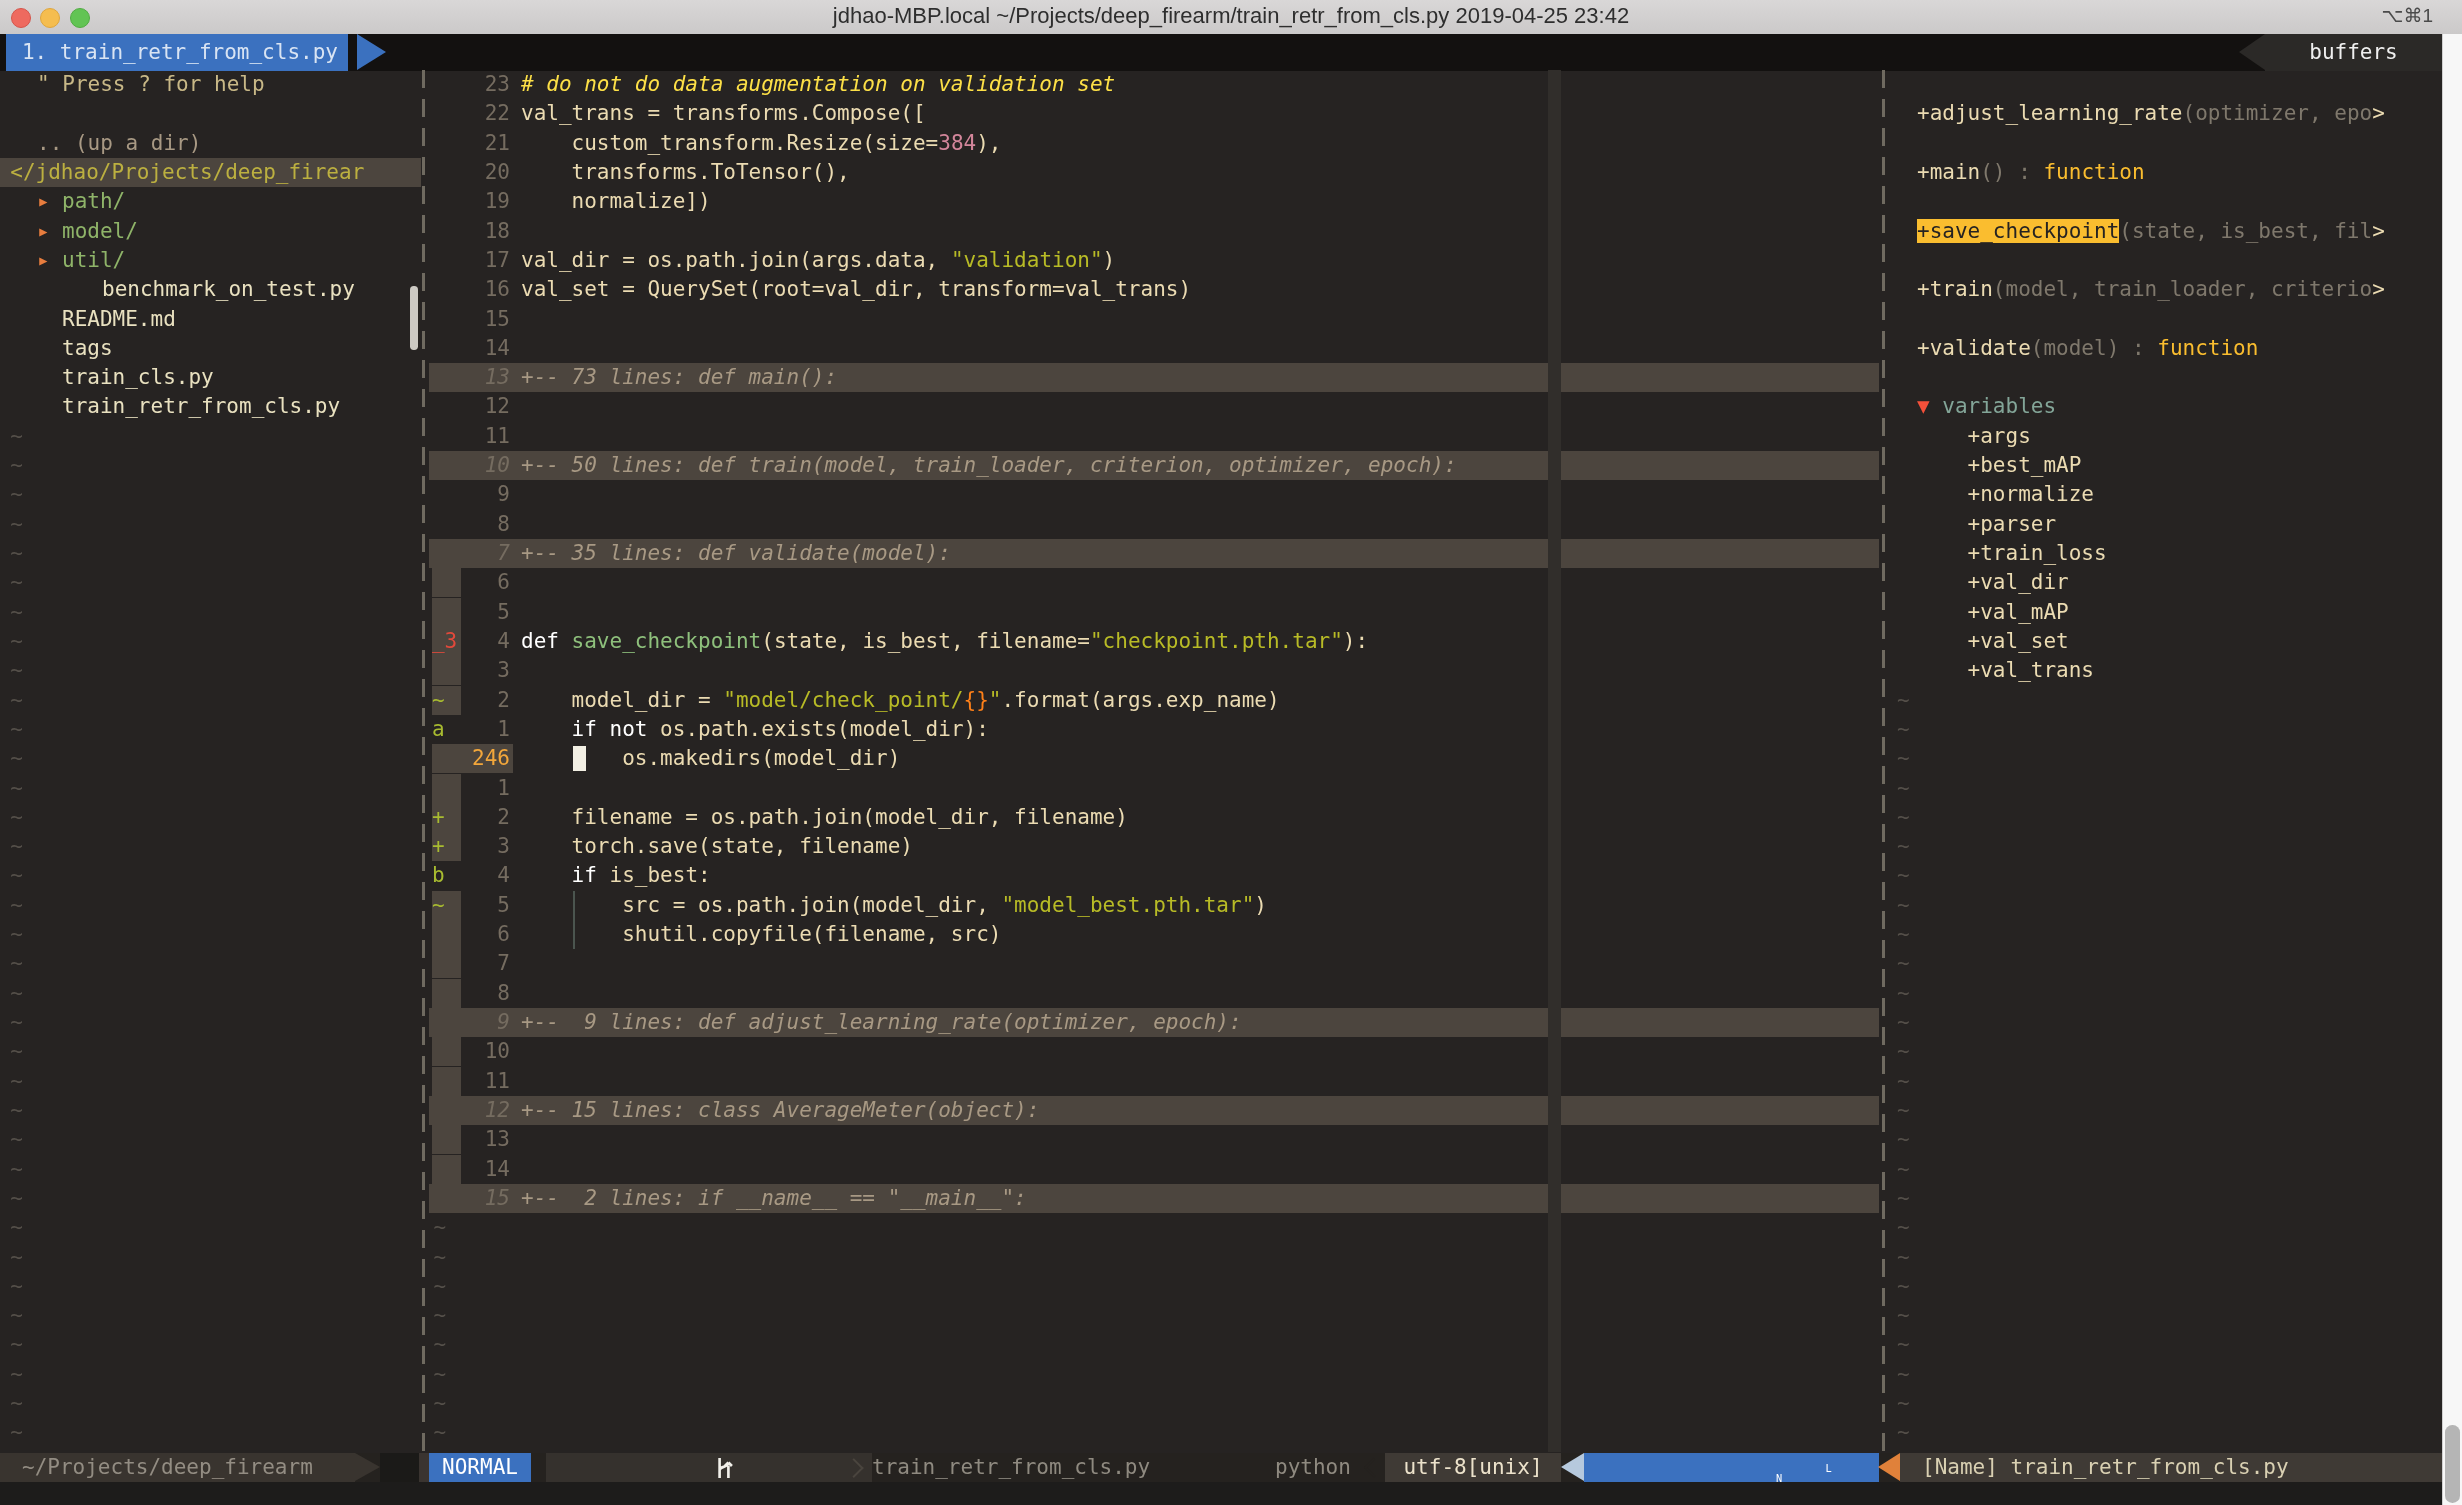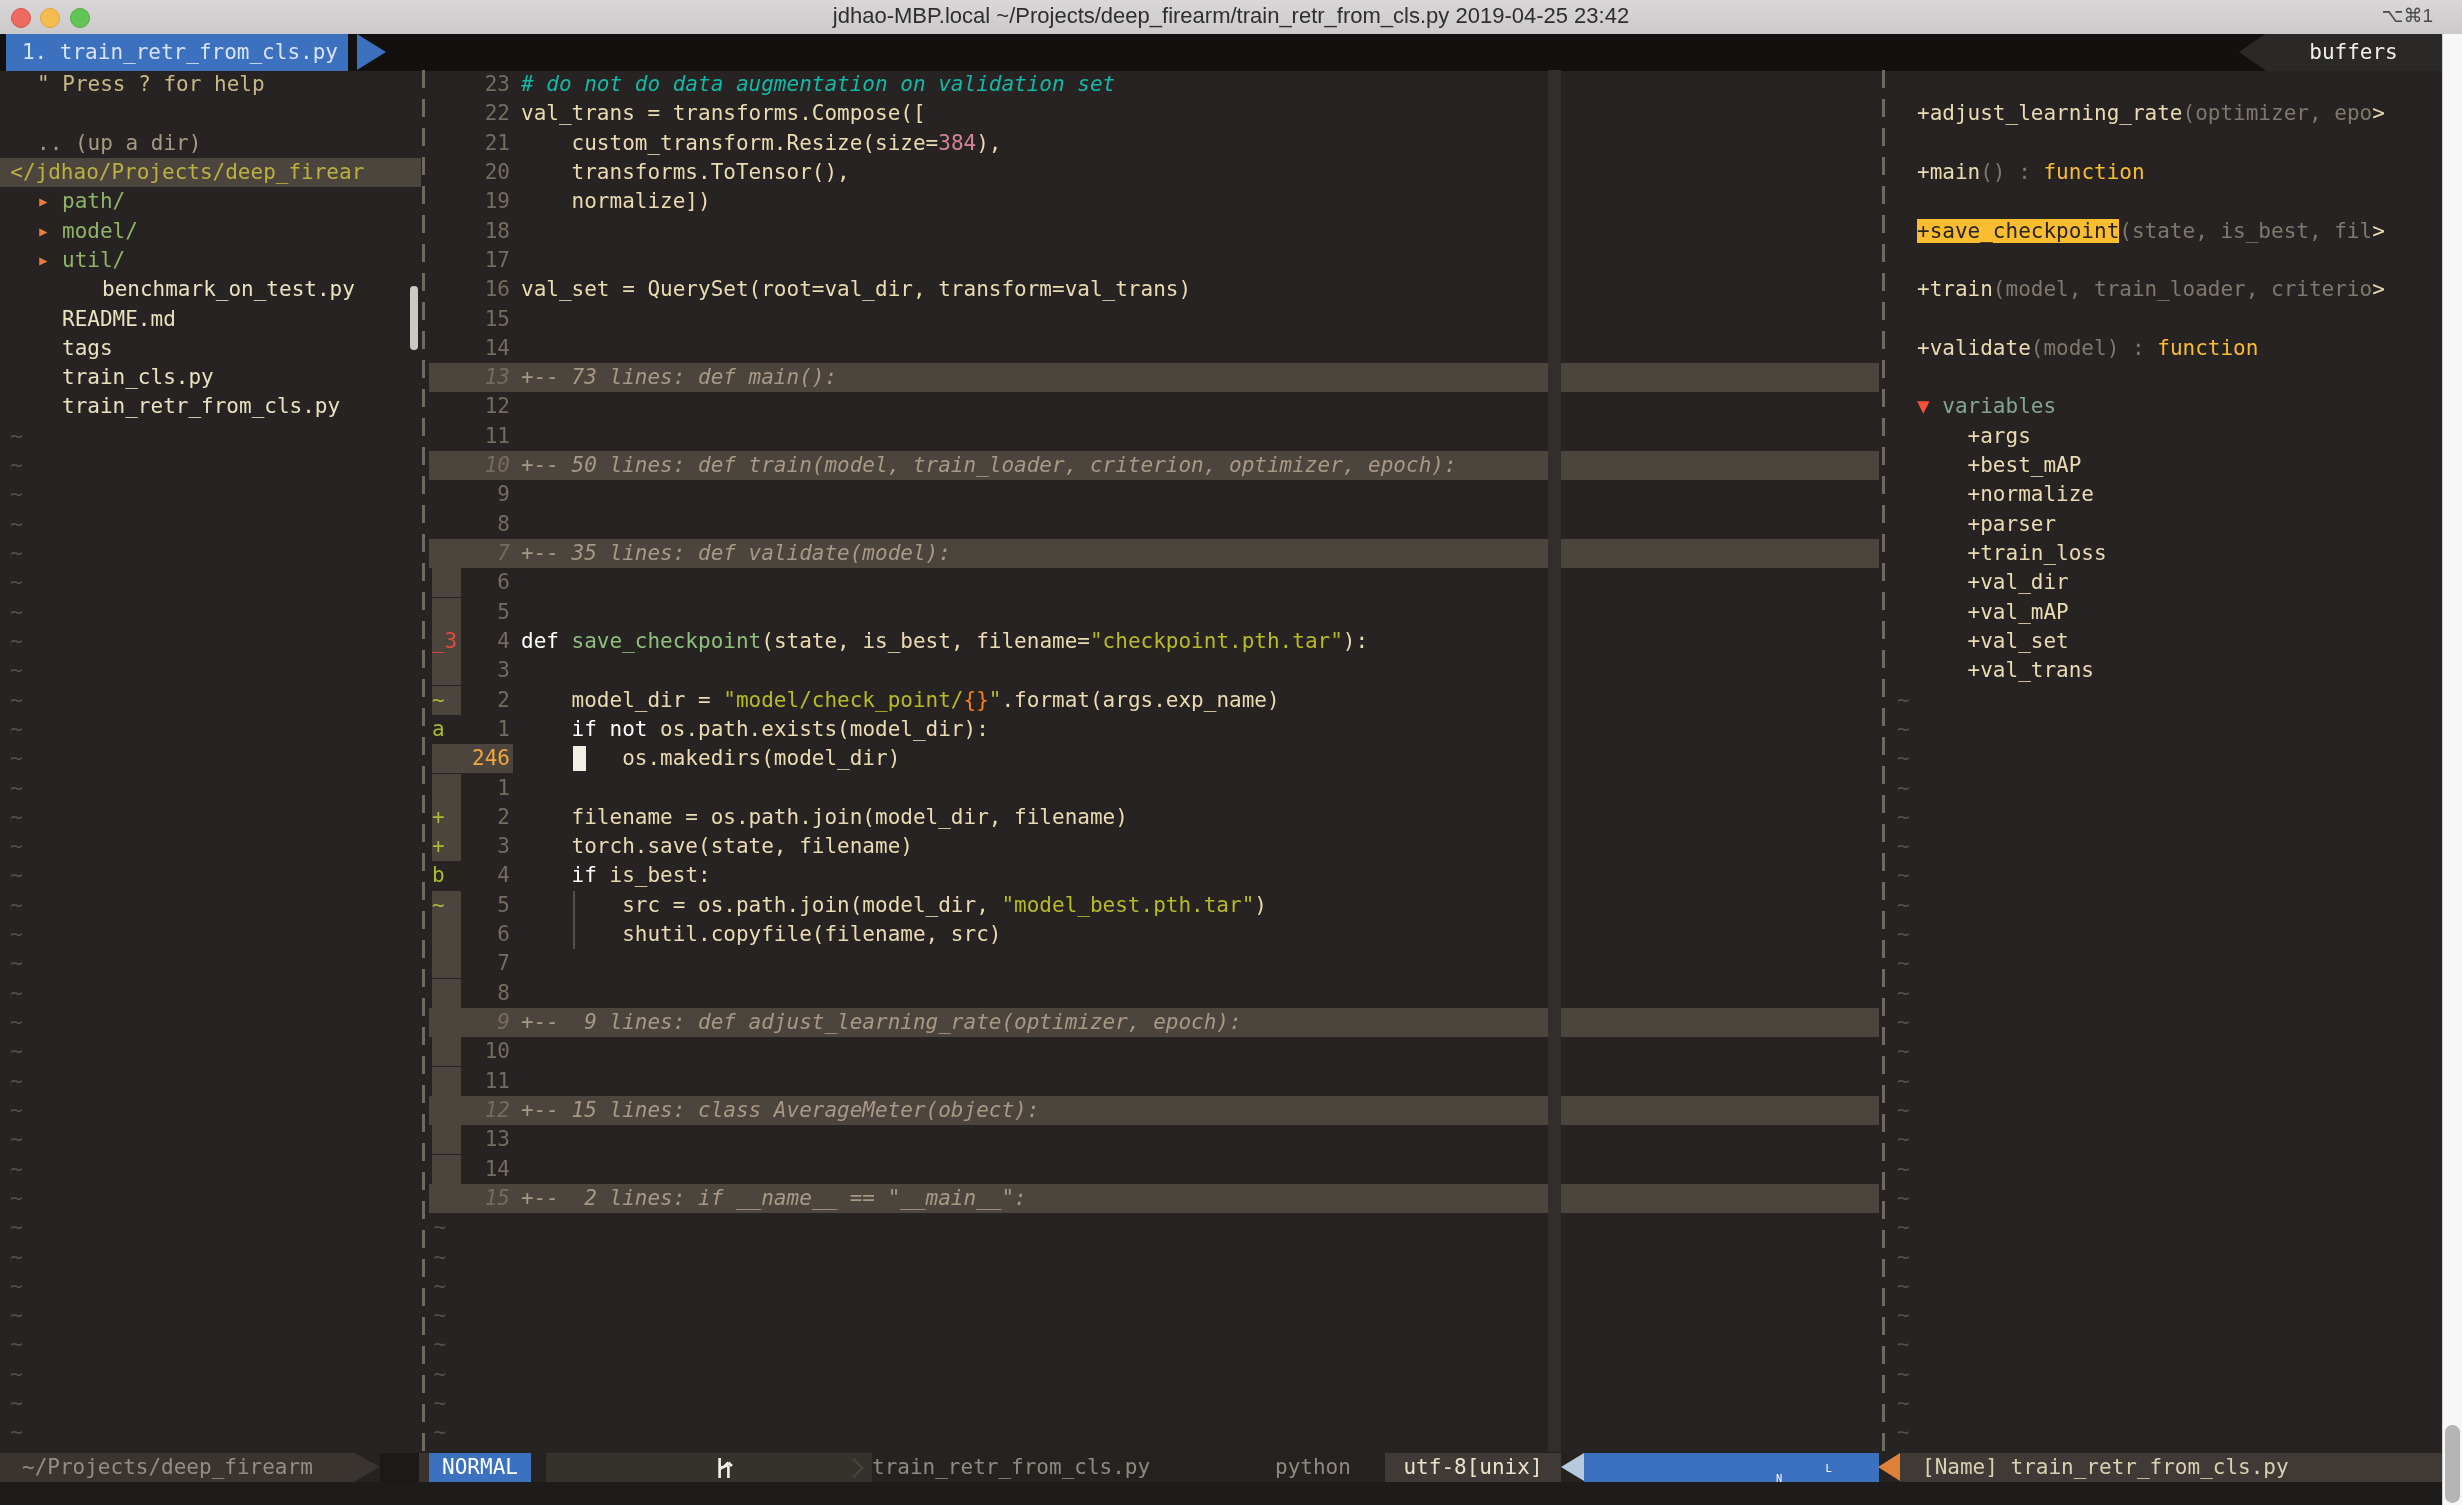--- a/index.html
+++ b/index.html
@@ -33,21 +33,21 @@
   .rowbg{position:absolute;left:0;right:0;height:29px;z-index:1;}
   .fold-bg{background:#4c453e;}
   .fold-text{color:#a89984;font-style:italic;}
   .num{position:absolute;left:29px;width:52px;text-align:right;color:#756c60;}
   .signcell{position:absolute;left:2.9px;width:29px;height:29px;}
   .strip{position:absolute;left:2.9px;width:29px;height:29px;background:#4c453e;z-index:1;}
   .curnum-cell{position:absolute;left:2.9px;width:81px;height:29px;background:#4c453e;z-index:2;}
   .codetext{position:absolute;left:92px;}
   .tilde{color:#55504a;}
   
-  .c-fg{color:#ebdbb2}.c-comment{color:#14b8a6;font-style:italic}.c-kw{color:#ffffff}
+  .c-fg{color:#ebdbb2}.c-comment{color:#fde047;font-style:italic}.c-kw{color:#ffffff}
   .c-str{color:#b8bb26}.c-num{color:#d3869b}.c-fn{color:#8ec07c}.c-orange{color:#fe8019}
   .c-gray{color:#7f786c}.c-yellow{color:#fabd2f}.c-blue{color:#83a598}.c-red{color:#f4503a}
   .c-hl{background:#fabd2f;color:#262322}
   .s-red{color:#e2493b}.s-green{color:#a8bb30}
   #cursor{position:absolute;left:144px;top:2.2px;width:13px;height:25px;background:#f2efe4;z-index:4;}
   .indent-guide{position:absolute;left:144px;top:0;width:1.5px;height:29px;background:#4b554f;z-index:2;}
   
   .nt-help{color:#c8b887;}
   .nt-updir{color:#a89984;}
   .nt-root{color:#bcb040;}
@@ -140,21 +140,21 @@
   <div class="abs vsep" style="left:422px;"></div>
   <div id="nt-thumb" class="abs"></div>
 
   <div id="editor" class="abs win">
       <div class="row" style="top:0px;"><span class="num">23</span><span class="codetext"><span class="c-comment"># do not do data augmentation on validation set</span></span></div>
       <div class="row" style="top:29px;"><span class="num">22</span><span class="codetext"><span class="c-fg">val_trans = transforms.Compose([</span></span></div>
       <div class="row" style="top:59px;"><span class="num">21</span><span class="codetext"><span class="c-fg">    custom_transform.Resize(size=</span><span class="c-num">384</span><span class="c-fg">),</span></span></div>
       <div class="row" style="top:88px;"><span class="num">20</span><span class="codetext"><span class="c-fg">    transforms.ToTensor(),</span></span></div>
       <div class="row" style="top:117px;"><span class="num">19</span><span class="codetext"><span class="c-fg">    normalize])</span></span></div>
       <div class="row" style="top:147px;"><span class="num">18</span><span class="codetext"></span></div>
-      <div class="row" style="top:176px;"><span class="num">17</span></div>
+      <div class="row" style="top:176px;"><span class="num">17</span><span class="codetext"><span class="c-fg">val_dir = os.path.join(args.data, </span><span class="c-str">"validation"</span><span class="c-fg">)</span></span></div>
       <div class="row" style="top:205px;"><span class="num">16</span><span class="codetext"><span class="c-fg">val_set = QuerySet(root=val_dir, transform=val_trans)</span></span></div>
       <div class="row" style="top:235px;"><span class="num">15</span><span class="codetext"></span></div>
       <div class="row" style="top:264px;"><span class="num">14</span><span class="codetext"></span></div>
       <div class="rowbg fold-bg" style="top:293px;"></div>
       <div class="row" style="top:293px;"><span class="num fold-text">13</span><span class="codetext fold-text">+-- 73 lines: def main():</span></div>
       <div class="row" style="top:322px;"><span class="num">12</span><span class="codetext"></span></div>
       <div class="row" style="top:352px;"><span class="num">11</span><span class="codetext"></span></div>
       <div class="rowbg fold-bg" style="top:381px;"></div>
       <div class="row" style="top:381px;"><span class="num fold-text">10</span><span class="codetext fold-text">+-- 50 lines: def train(model, train_loader, criterion, optimizer, epoch):</span></div>
       <div class="row" style="top:410px;"><span class="num">9</span><span class="codetext"></span></div>

